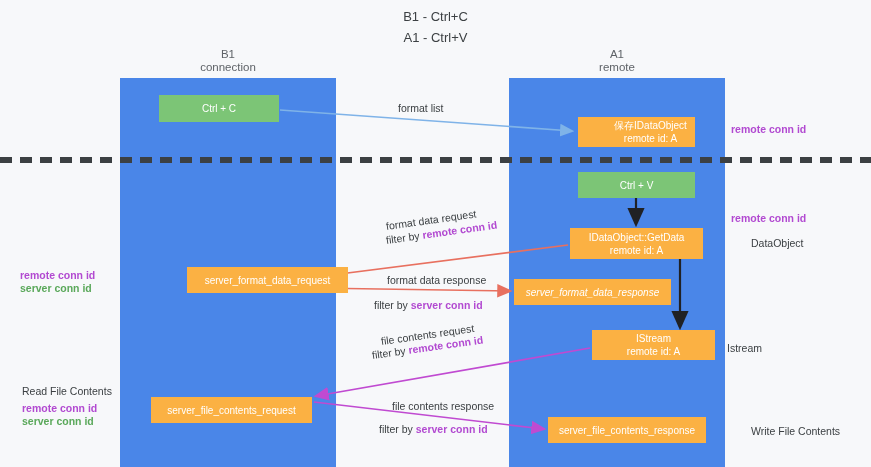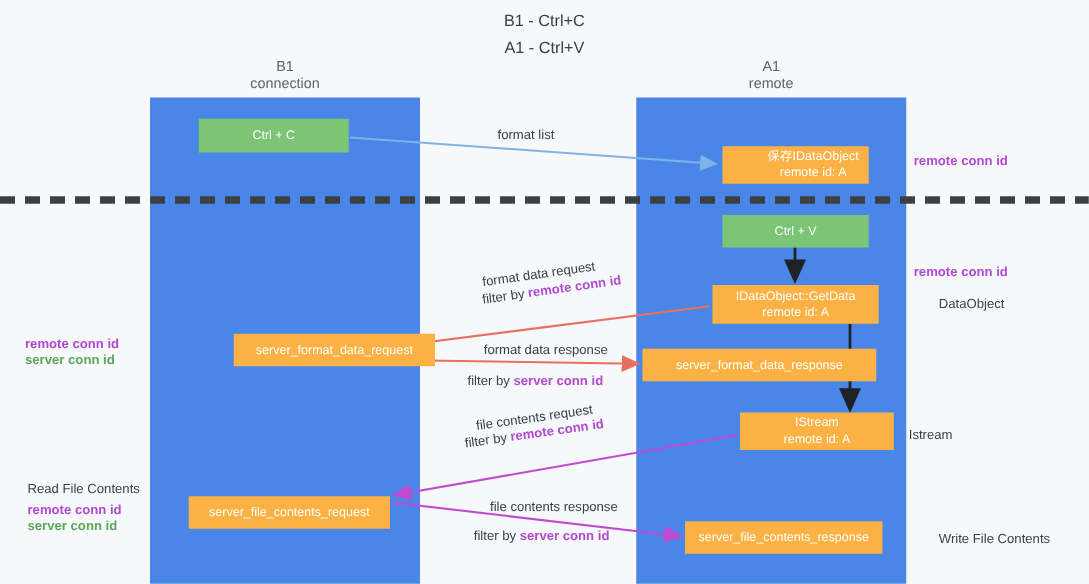--- a/index.html
+++ b/index.html
@@ -74,21 +74,21 @@
     z-index: 6;
   }
   .box.green  { background: #7cc576; }
   .box.orange { background: #fbb143; }
 
   #box-ctrl-c  { left: 159px; top: 95px;  width: 120px; height: 27px; }
   #box-idataobject-store { left: 578px; top: 117px; width: 117px; height: 30px; padding-left: 32px; }
   #box-ctrl-v  { left: 578px; top: 172px; width: 117px; height: 26px; }
   #box-getdata { left: 570px; top: 228px; width: 133px; height: 31px; }
   #box-sfdreq  { left: 151px; top: 267px; width: 161px; height: 26px; margin-left: 36px; }
-  #box-sfdres  { left: 514px; top: 279px; width: 187px; height: 26px; }
+  #box-sfdres  { left: 514px; top: 279px; width: 157px; height: 26px; font-style: italic; }
   #box-istream { left: 592px; top: 330px; width: 123px; height: 30px; }
   #box-sfcreq  { left: 151px; top: 385px; width: 161px; height: 26px; margin-top: 12px; }
   #box-sfcres  { left: 548px; top: 417px; width: 158px; height: 26px; }
 
   
   .wires { position: absolute; inset: 0; z-index: 4; pointer-events: none; }
 
   
   .lbl {
     position: absolute;

